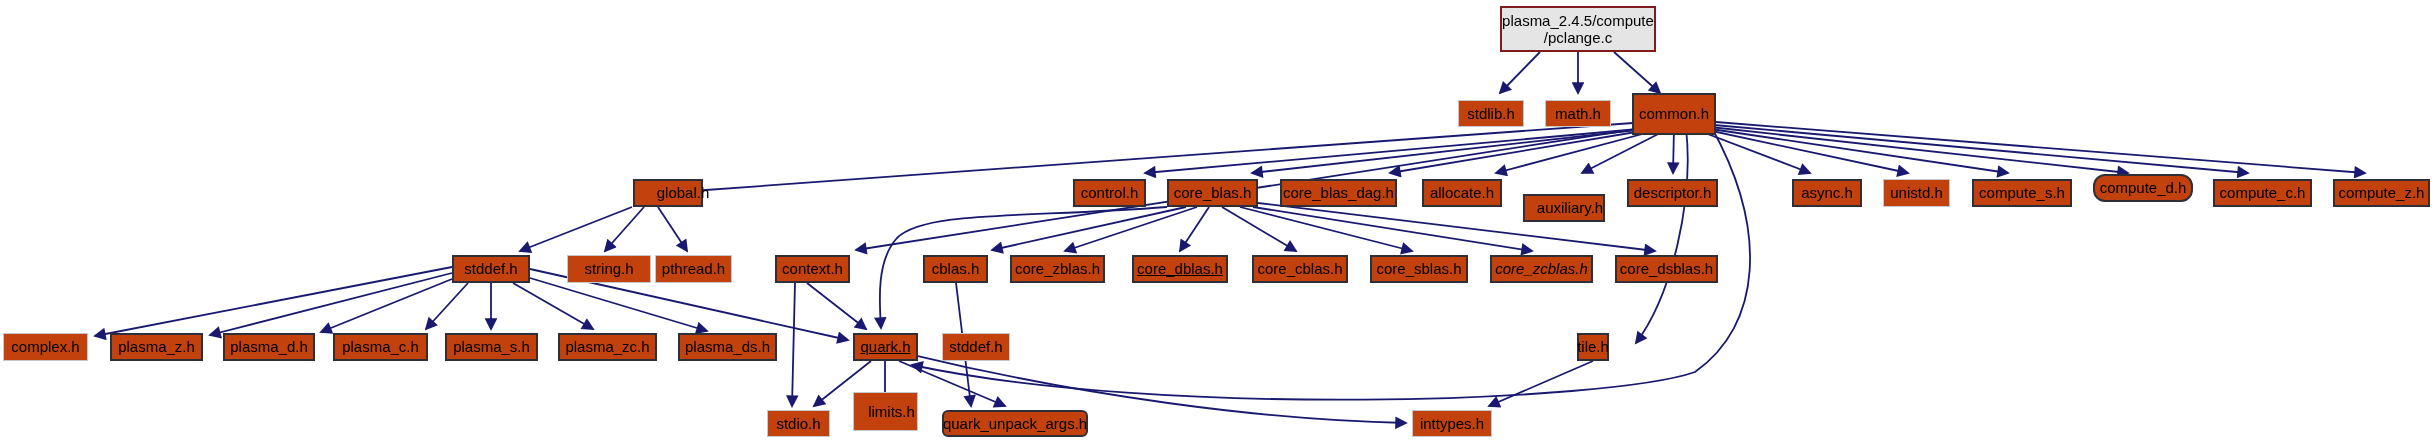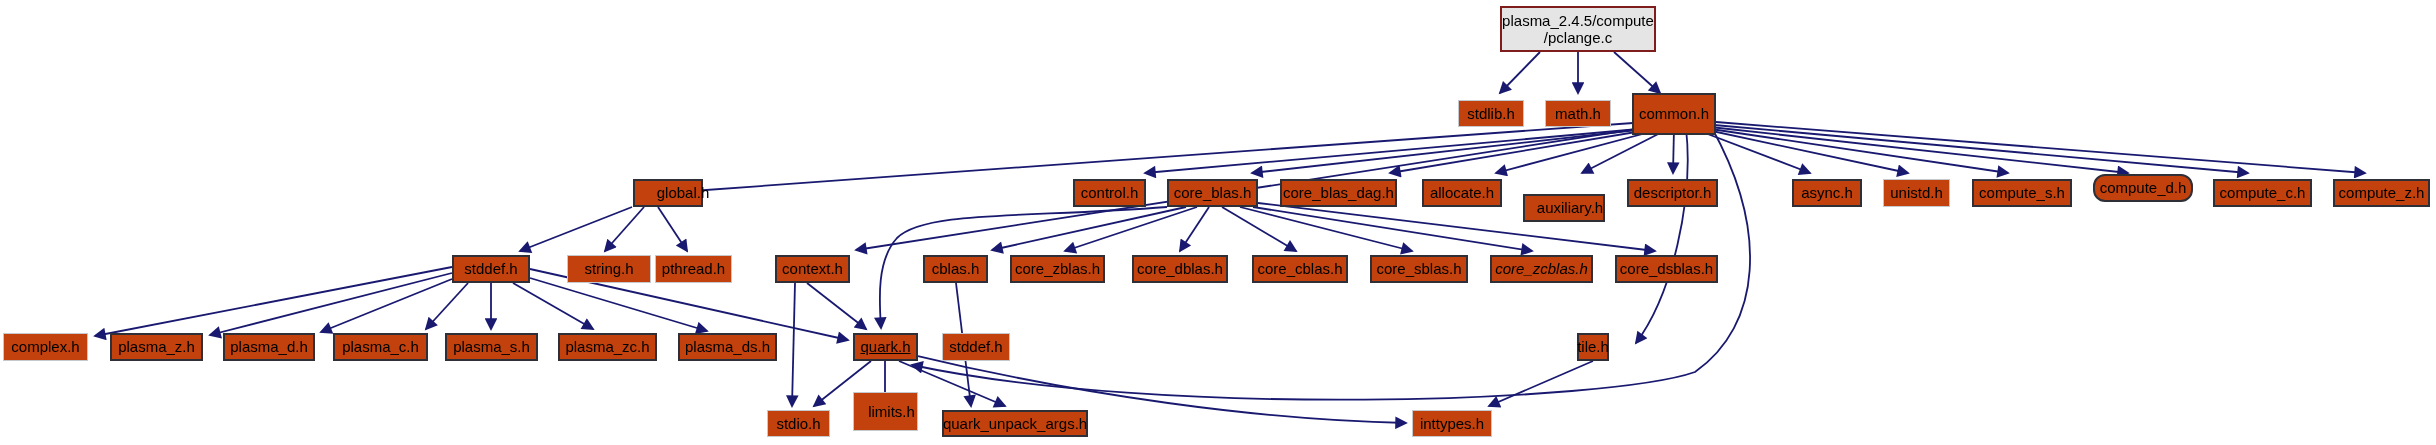--- a/index.html
+++ b/index.html
@@ -139,21 +139,21 @@
     </div>
   <div class="node linked" style="left:775px;top:255px;width:75px;height:28px;">
       <span>context.h</span>
     </div>
   <div class="node linked" style="left:923px;top:255px;width:65px;height:28px;">
       <span>cblas.h</span>
     </div>
   <div class="node linked" style="left:1010px;top:255px;width:95px;height:28px;">
       <span>core_zblas.h</span>
     </div>
-  <div class="node linked" style="left:1132px;top:255px;width:96px;height:28px;">
+  <div class="node linked" style="left:1132px;top:255px;width:96px;height:28px;text-decoration:underline;">
       <span>core_dblas.h</span>
     </div>
   <div class="node linked" style="left:1252px;top:255px;width:96px;height:28px;">
       <span>core_cblas.h</span>
     </div>
   <div class="node linked" style="left:1370px;top:255px;width:98px;height:28px;">
       <span>core_sblas.h</span>
     </div>
   <div class="node linked" style="left:1490px;top:255px;width:103px;height:28px;font-style:italic;">
       <span>core_zcblas.h</span>
@@ -192,20 +192,20 @@
   <div class="node linked" style="left:1577px;top:333px;width:32px;height:28px;">
       <span>tile.h</span>
     </div>
 
   <div class="node system" style="left:767px;top:410px;width:63px;height:27px;">
       <span>stdio.h</span>
     </div>
   <div class="node system" style="left:853px;top:392px;width:65px;height:39px;padding-left:12px;">
       <span>limits.h</span>
     </div>
-  <div class="node linked" style="left:942px;top:410px;width:146px;height:27px;">
+  <div class="node linked" style="left:942px;top:410px;width:146px;height:27px;border-radius:6px;">
       <span>quark_unpack_args.h</span>
     </div>
   <div class="node system" style="left:1412px;top:410px;width:80px;height:27px;">
       <span>inttypes.h</span>
     </div>
 
 </div>
 
 </body></html>

